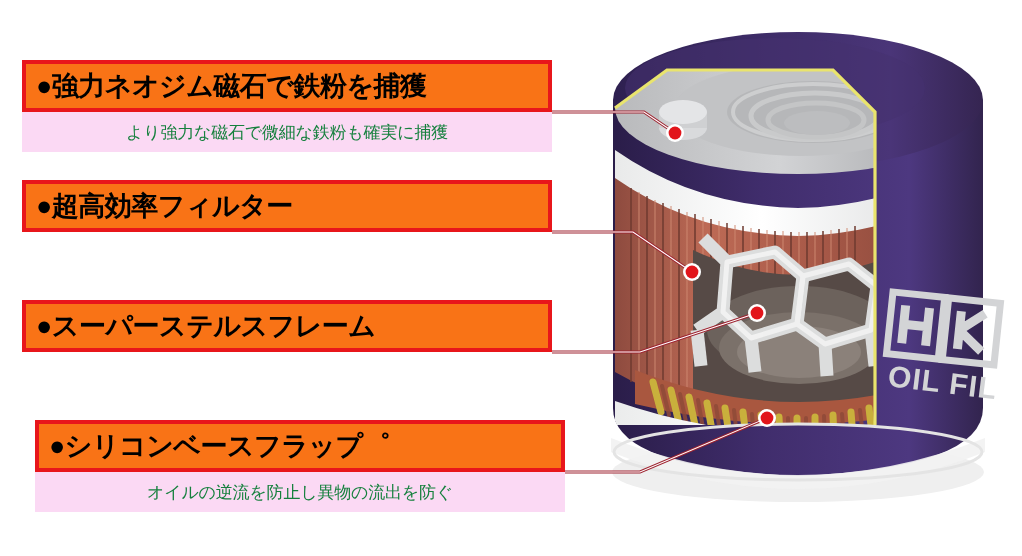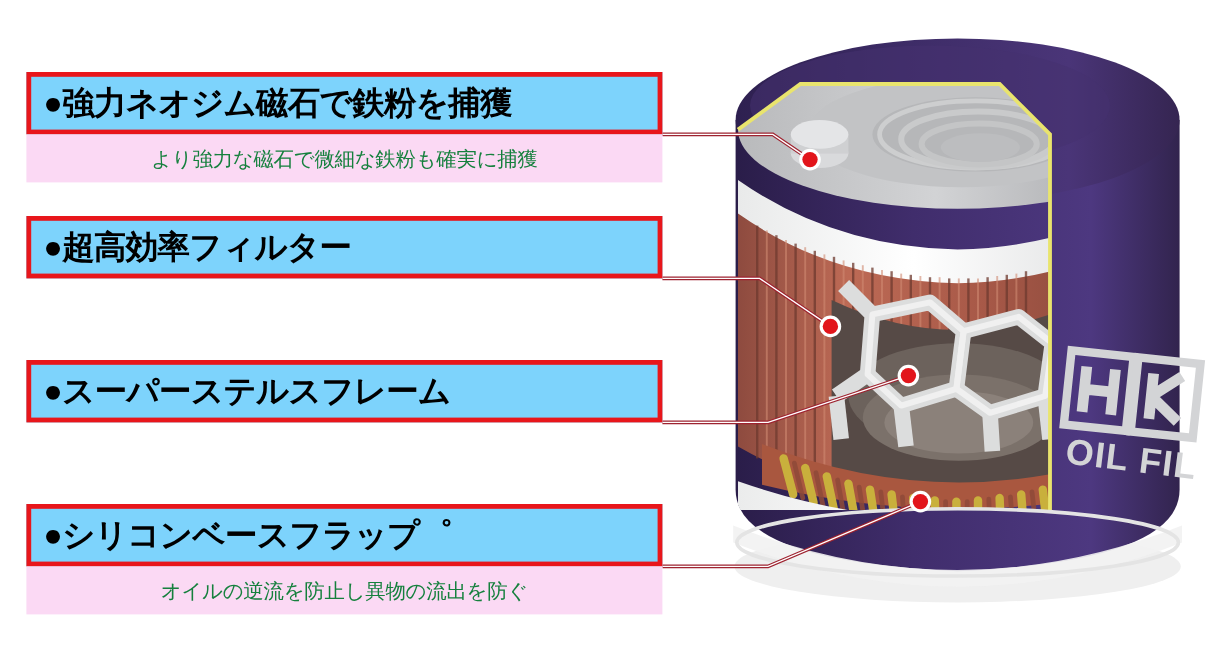--- a/index.html
+++ b/index.html
@@ -11,21 +11,21 @@
     position:relative;
   }
   #stage{position:relative;width:1022px;height:556px;background:#fff;}
 
   
   .callout{position:absolute;left:22px;width:530px;}
   .callout .title-box{
     box-sizing:border-box;
     height:52px;
     border:4px solid #e8161b;
-    background:#7dd3fc;
+    background:#f97316;
     display:flex;align-items:center;
     padding-left:10px;
   }
   .callout .title-text{
     font-size:27px;
     font-weight:bold;
     color:#000000;
     letter-spacing:-0.5px;
     white-space:nowrap;
     line-height:1;
@@ -291,21 +291,21 @@
       <span class="title-text">●超高効率フィルター</span>
     </div>
   </div>
 
   <div class="callout" style="top:300px;">
     <div class="title-box">
       <span class="title-text">●スーパーステルスフレーム</span>
     </div>
   </div>
 
-  <div class="callout" style="top:420px;">
+  <div class="callout" style="top:420px;margin-left:13px;">
     <div class="title-box">
       <span class="title-text">●シリコンベースフラップ゜</span>
     </div>
     <div class="sub-band">
       <span class="sub-text">オイルの逆流を防止し異物の流出を防ぐ</span>
     </div>
   </div>
 
 </div>
 

